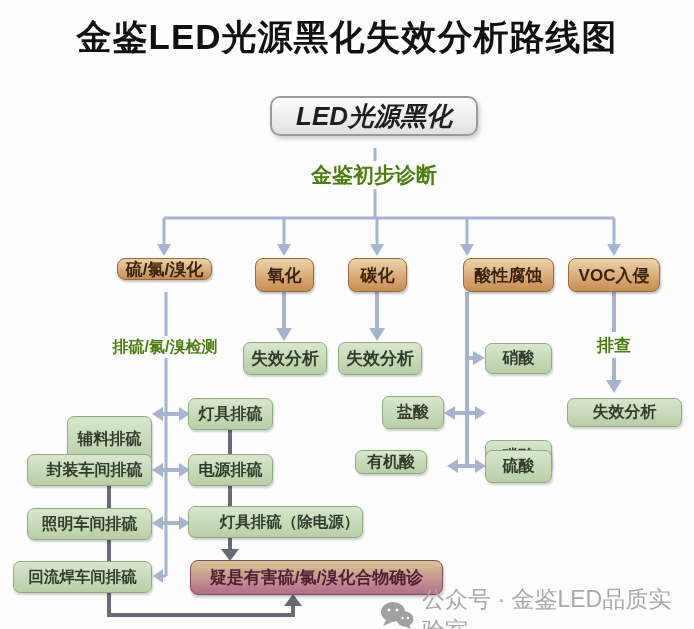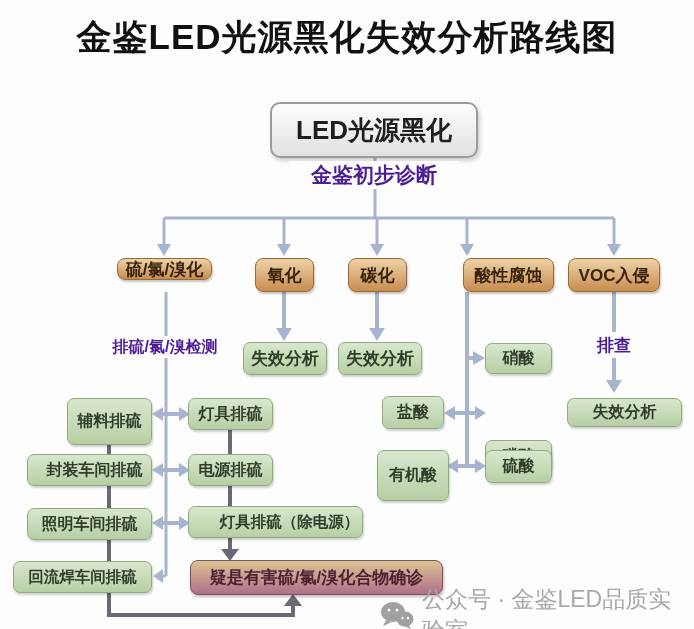--- a/index.html
+++ b/index.html
@@ -18,21 +18,21 @@
     box-sizing:border-box;text-align:center;white-space:nowrap;
   }
   .root-box{
     border:2px solid #9b9b9b;border-radius:10px;
     background:linear-gradient(#fefefe,#e0e0e0);
     box-shadow:2px 3px 4px rgba(0,0,0,.18);
     font-size:26px;font-weight:bold;color:#1f1f1f;
   }
   .plain-label{
     background:#fdfdfd;padding:0 4px;
-    font-weight:bold;color:#4c1d95;
+    font-weight:bold;color:#4d7c0f;
   }
   .cause{
     border:1.5px solid #9c6b33;border-radius:8px;
     background:linear-gradient(#eed2a8,#c88d50);
     box-shadow:1px 2px 2px rgba(0,0,0,.22);
     font-size:17px;font-weight:bold;color:#38230d;
   }
   .step{
     border:1.5px solid #8fac7c;border-radius:7px;
     background:linear-gradient(#d9e7cd,#b7cfa5);
@@ -129,48 +129,48 @@
 
     <g stroke="#a7b4d0" stroke-width="4" fill="#a7b4d0">
       <line x1="614" y1="292" x2="614" y2="332"></line>
       <line x1="614" y1="358" x2="614" y2="382"></line>
       <polygon points="606,380 622,380 614,393" stroke="none"></polygon>
     </g>
   </svg>
 
   <div id="title" class="abs">金鉴LED光源黑化失效分析路线图</div>
 
-  <div class="abs node root-box" style="left:270px;top:102px;width:208px;height:56px;">LED光源黑化</div>
+  <div class="abs node root-box" style="left:270px;top:96px;width:208px;height:40px;font-style:italic;">LED光源黑化</div>
 
   <div class="abs node plain-label" style="left:289px;top:161px;width:170px;height:28px;font-size:21px;">金鉴初步诊断</div>
 
   <div class="abs node cause" style="left:117px;top:258px;width:95px;height:22px;">硫/氯/溴化</div>
   <div class="abs node cause" style="left:255px;top:258px;width:59px;height:34px;">氧化</div>
   <div class="abs node cause" style="left:348px;top:258px;width:59px;height:34px;">碳化</div>
   <div class="abs node cause" style="left:423px;top:258px;width:91px;height:34px;margin-left:40px;">酸性腐蚀</div>
   <div class="abs node cause" style="left:568px;top:258px;width:92px;height:34px;">VOC入侵</div>
 
   <div class="abs node plain-label" style="left:95px;top:336px;width:140px;height:22px;font-size:16px;">排硫/氯/溴检测</div>
 
-  <div class="abs node step" style="left:67px;top:398px;width:85px;height:47px;">辅料排硫</div>
+  <div class="abs node step" style="left:67px;top:416px;width:85px;height:47px;">辅料排硫</div>
   <div class="abs node step" style="left:188px;top:398px;width:85px;height:32px;">灯具排硫</div>
   <div class="abs node step" style="left:27px;top:454px;width:125px;height:32px;padding-left:10px;">封装车间排硫</div>
   <div class="abs node step" style="left:188px;top:454px;width:85px;height:32px;">电源排硫</div>
   <div class="abs node step" style="left:27px;top:508px;width:125px;height:32px;">照明车间排硫</div>
   <div class="abs node step" style="left:188px;top:506px;width:175px;height:32px;font-size:15.5px;padding-left:28px;">灯具排硫（除电源）</div>
   <div class="abs node step" style="left:13px;top:561px;width:139px;height:32px;font-size:15.5px;">回流焊车间排硫</div>
   <div class="abs node conclusion" style="left:190px;top:560px;width:253px;height:35px;">疑是有害硫/氯/溴化合物确诊</div>
 
   <div class="abs node step" style="left:243px;top:342px;width:84px;height:33px;font-size:17px;">失效分析</div>
   <div class="abs node step" style="left:338px;top:342px;width:84px;height:33px;font-size:17px;">失效分析</div>
 
   <div class="abs node step" style="left:485px;top:343px;width:67px;height:31px;">硝酸</div>
   <div class="abs node step" style="left:382px;top:396px;width:62px;height:33px;">盐酸</div>
   <div class="abs node step" style="left:485px;top:396px;width:67px;height:33px;margin-top:44px;">磷酸</div>
-  <div class="abs node step" style="left:377px;top:450px;width:72px;height:51px;">有机酸</div>
+  <div class="abs node step" style="left:355px;top:450px;width:72px;height:24px;">有机酸</div>
   <div class="abs node step" style="left:485px;top:450px;width:67px;height:33px;">硫酸</div>
 
   <div class="abs node plain-label" style="left:589px;top:334px;width:50px;height:22px;font-size:17px;">排查</div>
   <div class="abs node step" style="left:567px;top:398px;width:115px;height:29px;">失效分析</div>
 
   <div id="watermark" class="abs">
     <span style="display:inline-flex;">
       <svg width="34" height="30" viewBox="0 0 34 30">
         <ellipse cx="13" cy="12" rx="12" ry="10" fill="#a0a0a0"></ellipse>
         <polygon points="6,20 3,26 12,22" fill="#a0a0a0"></polygon>

